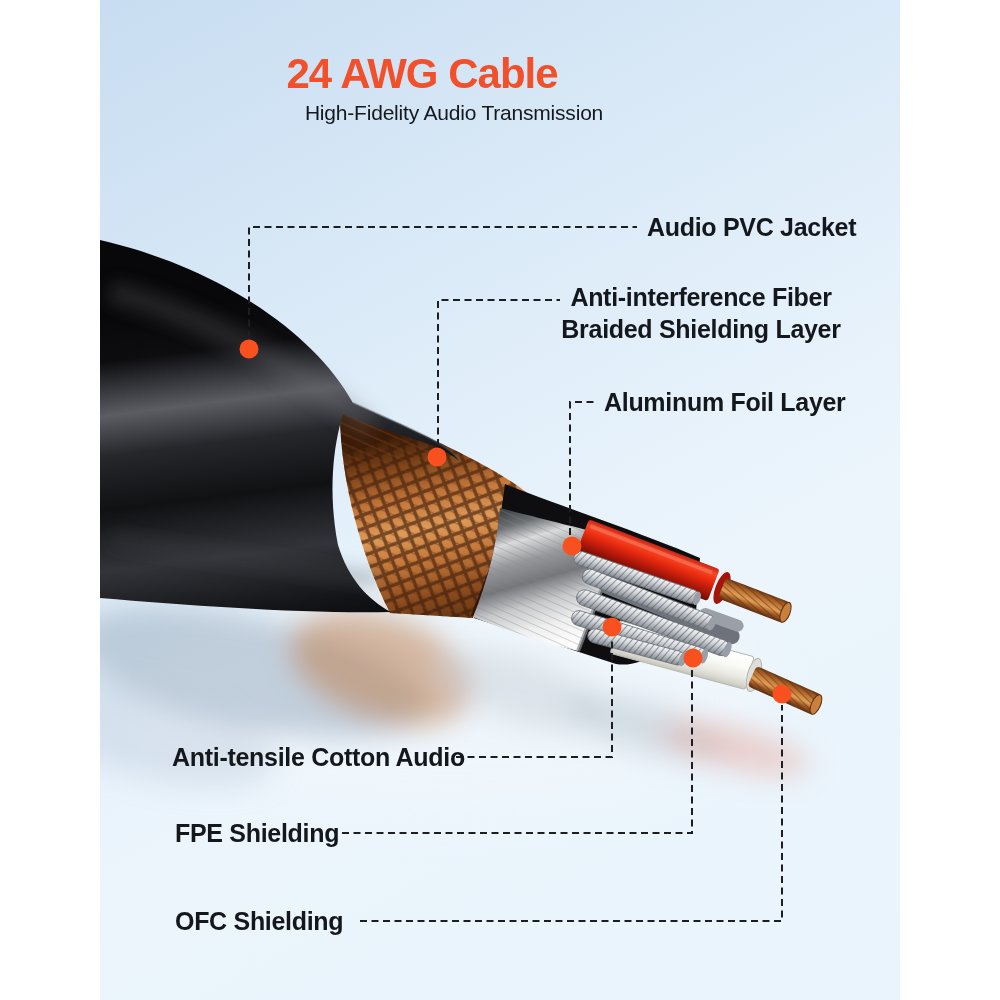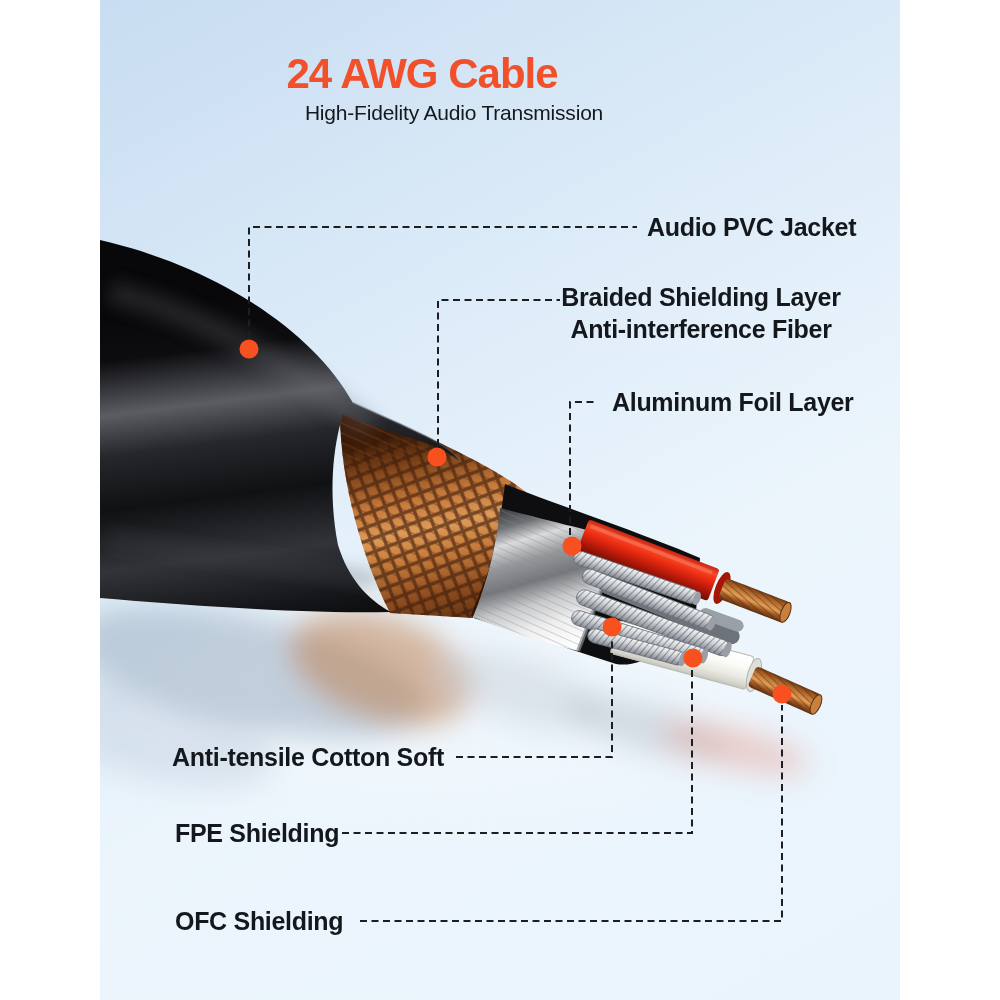--- a/index.html
+++ b/index.html
@@ -14,21 +14,21 @@
          background:linear-gradient(152deg,var(--bg-top) 0%,var(--bg-mid) 38%,#ECF5FC 62%,var(--bg-bottom) 100%);}
   .art{position:absolute;left:0;top:0;width:1000px;height:1000px;}
   .title{position:absolute;left:100px;top:74px;width:644px;text-align:center;transform:translateY(-50%);
          font-size:42px;font-weight:bold;letter-spacing:-1px;color:var(--title-color);white-space:nowrap;}
   .subtitle{position:absolute;left:100px;top:113px;width:708px;text-align:center;transform:translateY(-50%);
             font-size:21px;font-weight:normal;letter-spacing:-0.2px;color:var(--subtitle-color);white-space:nowrap;}
   .lbl{position:absolute;transform:translateY(-50%);font-size:25px;font-weight:bold;
        color:var(--label-color);white-space:nowrap;letter-spacing:-0.3px;}
   .lbl-pvc{left:647px;top:227px;}
   .lbl-fiber{left:545px;top:313px;width:312px;text-align:center;line-height:32px;}
-  .lbl-foil{left:604px;top:402px;margin-left:8px;}
+  .lbl-foil{left:604px;top:402px;}
   .lbl-yarn{left:172px;top:757px;}
   .lbl-fpe{left:175px;top:833px;}
   .lbl-ofc{left:175px;top:921px;}
 </style>
 </head>
 <body>
 
 <div class="stage"></div>
 
 <svg class="art" viewBox="0 0 1000 1000" aria-hidden="true">
@@ -237,19 +237,19 @@
     <circle cx="693" cy="658" r="9.5"></circle>
     <circle cx="782" cy="694" r="9.5"></circle>
   </g>
 </svg>
 
 <div class="title">24 AWG Cable</div>
 <div class="subtitle">High-Fidelity Audio Transmission</div>
 
 <div class="lbl lbl-pvc">Audio PVC Jacket</div>
 <div class="lbl lbl-fiber">
+  <div>Anti-interference Fiber</div>
   <div>Braided Shielding Layer</div>
-  <div>Anti-interference Fiber</div>
 </div>
 <div class="lbl lbl-foil">Aluminum Foil Layer</div>
-<div class="lbl lbl-yarn">Anti-tensile Cotton Soft</div>
+<div class="lbl lbl-yarn">Anti-tensile Cotton Audio</div>
 <div class="lbl lbl-fpe">FPE Shielding</div>
 <div class="lbl lbl-ofc">OFC Shielding</div>
 
 </body></html>

